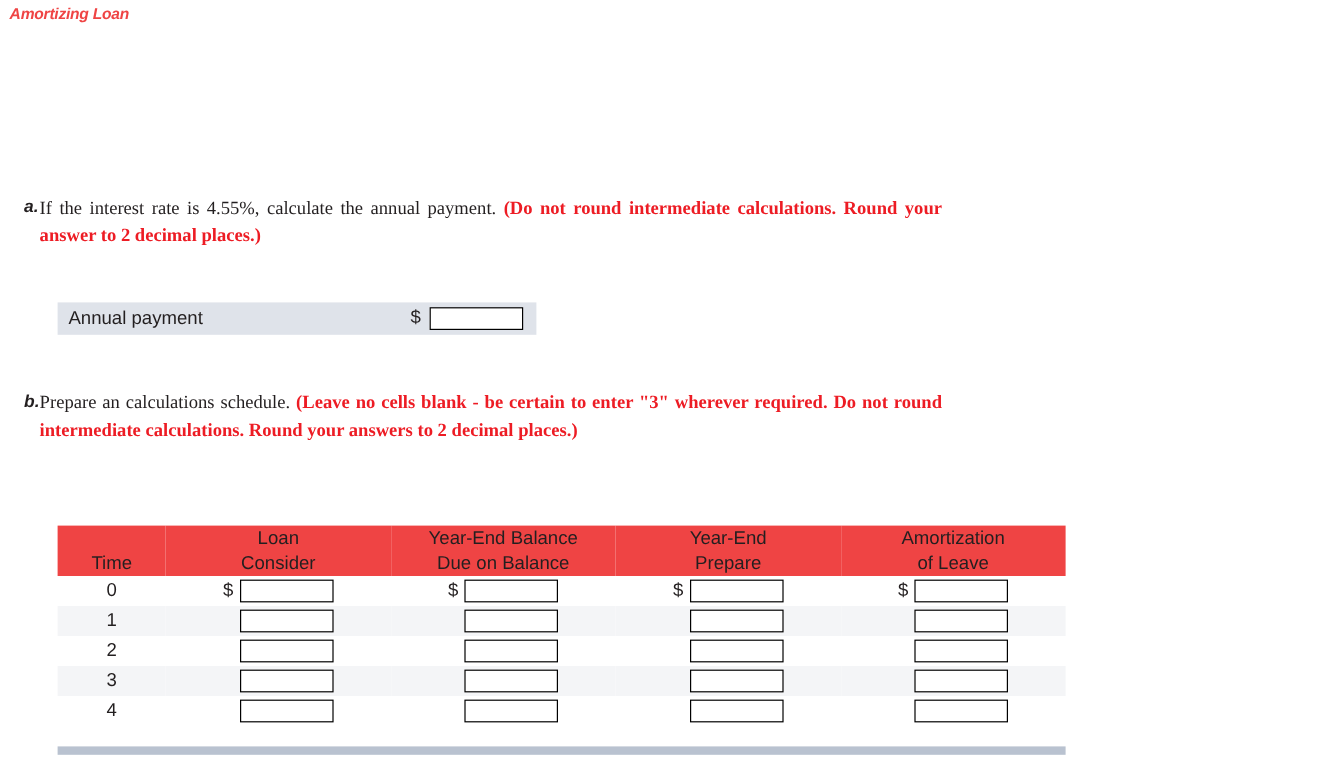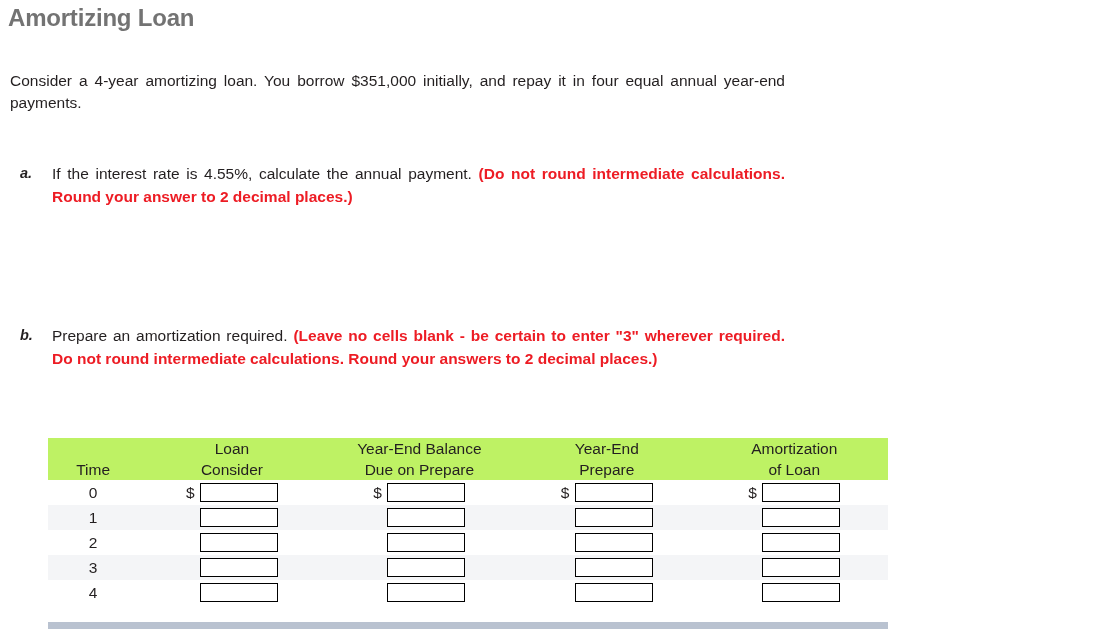--- a/index.html
+++ b/index.html
@@ -17,24 +17,25 @@
   }
   .page {
     position: relative;
     width: 1119px;
     height: 643px;
   }
   .title {
     position: absolute;
     left: 8px;
     top: 4px;
-    font-size: 24px;
+    font-size: 13px;
     font-weight: bold;
     letter-spacing: -0.2px;
-    color: #737373;
+    color: #ef4444;
+    font-style: italic;
   }
   .intro {
     position: absolute;
     left: 10px;
     top: 70px;
     width: 775px;
     font-size: 15.5px;
     line-height: 22px;
     text-align: justify;
     color: #231f20;
@@ -47,23 +48,24 @@
   }
   .part .marker {
     position: absolute;
     left: 0px;
     top: 0px;
     font-style: italic;
     font-weight: bold;
     font-size: 14.5px;
   }
   .part .body {
-    margin-left: 32px;
+    margin-left: 13px;
     display: block;
     text-align: justify;
+    font-family: Liberation Serif, serif;
   }
   .red {
     color: #ed1c24;
     font-weight: bold;
   }
   #part-a {
     left: 20px;
     top: 162px;
     width: 765px;
   }
@@ -120,21 +122,21 @@
     left: 48px;
     top: 438px;
     width: 840px;
   }
   table.sched {
     border-collapse: collapse;
     width: 840px;
     table-layout: fixed;
   }
   table.sched th {
-    background: #bef264;
+    background: #ef4444;
     font-weight: normal;
     font-size: 15.5px;
     color: #231f20;
     text-align: center;
     padding: 0;
     line-height: 21px;
     vertical-align: bottom;
   }
   table.sched th .l1 { display: block; }
   table.sched th .l2 { display: block; }
@@ -174,56 +176,60 @@
     background: #b9c2d0;
   }
 </style>
 </head>
 <body>
 
 <div class="page">
 
   <div class="title">Amortizing Loan</div>
 
-  <div class="intro">Consider a 4-year amortizing loan. You borrow $351,000 initially, and repay it in four equal annual year-end payments.</div>
 
   <div class="part" id="part-a">
     <span class="marker">a.</span>
     <span class="body"><span>If the interest rate is 4.55%, calculate the annual payment. </span><span class="red">(Do not round intermediate calculations. Round your answer to 2 decimal places.)</span></span>
   </div>
 
+  <div class="ap-wrap">
+    <span class="ap-label">Annual payment</span>
+    <span class="ap-dollar">$</span>
+    <input class="cellinput ap-input" type="text" value="" style="">
+  </div>
 
   <div class="part" id="part-b">
     <span class="marker">b.</span>
-    <span class="body"><span>Prepare an amortization required. </span><span class="red">(Leave no cells blank - be certain to enter "3" wherever required. Do not round intermediate calculations. Round your answers to 2 decimal places.)</span></span>
+    <span class="body"><span>Prepare an calculations schedule. </span><span class="red">(Leave no cells blank - be certain to enter "3" wherever required. Do not round intermediate calculations. Round your answers to 2 decimal places.)</span></span>
   </div>
 
   <div class="amort">
     <table class="sched">
       <thead>
         <tr>
           <th class="timecol">
             <span class="l1"></span>
             <span class="l2">Time</span>
           </th>
           <th class="datacol">
             <span class="l1">Loan</span>
             <span class="l2">Consider</span>
           </th>
           <th class="datacol">
             <span class="l1">Year-End Balance</span>
-            <span class="l2">Due on Prepare</span>
+            <span class="l2">Due on Balance</span>
           </th>
           <th class="datacol">
             <span class="l1">Year-End</span>
             <span class="l2">Prepare</span>
           </th>
           <th class="datacol">
             <span class="l1">Amortization</span>
-            <span class="l2">of Loan</span>
+            <span class="l2">of Leave</span>
           </th>
         </tr>
       </thead>
       <tbody id="sched-body">
           <tr class="plain">
             <td class="timecol">0</td>
             <td class="datacol"><span class="cellbox">
                 <span class="dollar">$</span>
                 <input type="text" class="cellinput tblinput" value="" style="">
               </span></td>

